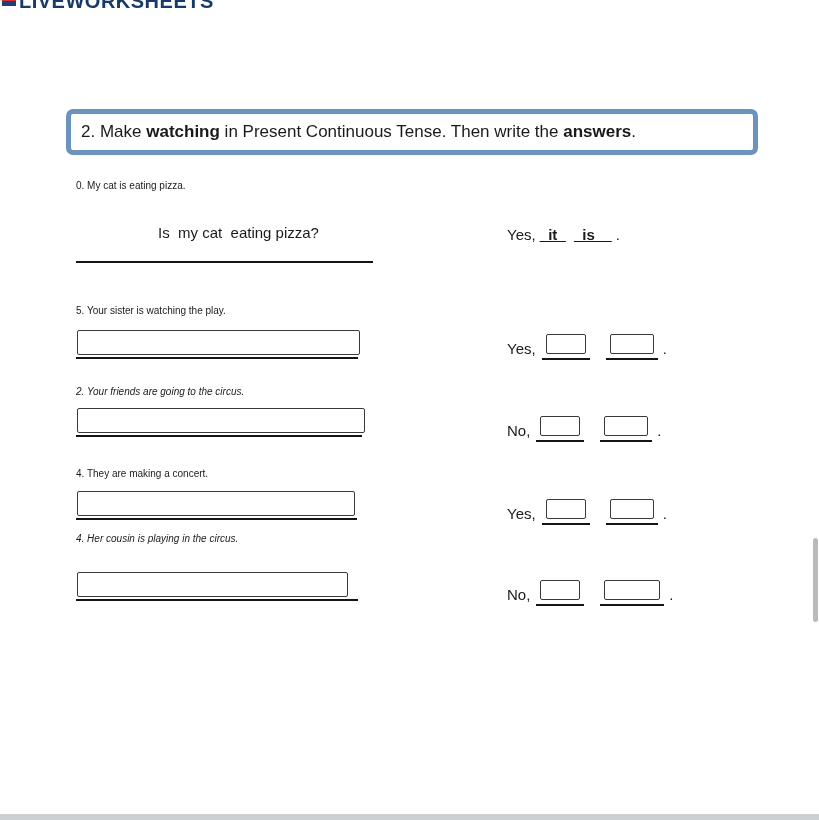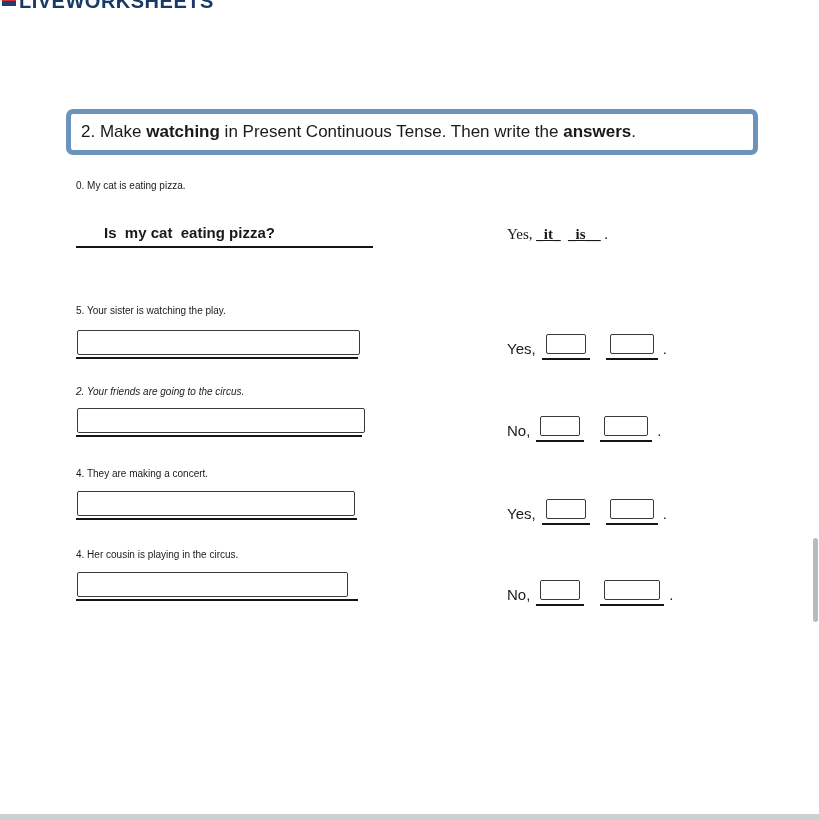--- a/index.html
+++ b/index.html
@@ -22,24 +22,24 @@
     border:5px solid #6b93bb;border-radius:7px;background:#fff;
     padding:8px 10px;font-size:17px;line-height:1.2;
   }
   .b{font-weight:bold;}
 
   .prompt{font-size:10px;}
 
   
   .example-line{
     left:76px;top:224px;width:297px;box-sizing:border-box;
-    border-bottom:2px solid #151515;padding:0 0 5px 28px;
-    font-size:15px;font-weight:bold;white-space:pre;
+    border-bottom:2px solid #151515;padding:0 0 20px 28px;
+    font-size:15px;font-weight:normal;white-space:pre;text-align:center;
   }
-  .example-right{left:507px;top:226px;font-size:15px;white-space:pre;font-family:Liberation Serif, serif;}
+  .example-right{left:507px;top:226px;font-size:15px;white-space:pre;}
   .fill{font-weight:bold;text-decoration:underline;}
 
   
   .main-input{
     box-sizing:border-box;height:25px;border:1px solid #3a3a3a;border-radius:2px;
     background:#fff;font:14px "Liberation Sans",sans-serif;padding:2px 6px;outline:none;
   }
   .underline{border-bottom:2px solid #151515;height:0;}
 
   
@@ -99,21 +99,21 @@
 <div class="abs prompt" style="left:76px;top:468px;">4. They are making a concert.</div>
 <input class="abs main-input" style="left: 77px; top: 491px; width: 278px;">
 <div class="abs underline" style="left:76px;top:518px;width:281px;"></div>
 <div class="abs right-group" id="rg3" style="left:507px;top:499px;">
   <span class="rg-prefix">Yes,</span>
   <span class="blank"><input class="small-input" style=""></span>
   <span class="blank"><input class="small-input wide" style=""></span>
   <span class="rg-suffix">.</span>
 </div>
 
-<div class="abs prompt" style="left:76px;top:549px;">4. Her cousin is playing in the circus.</div>
+<div class="abs prompt" style="left:76px;top:533px;font-style:italic;">4. Her cousin is playing in the circus.</div>
 <input class="abs main-input" style="left: 77px; top: 572px; width: 271px;">
 <div class="abs underline" style="left:76px;top:599px;width:282px;"></div>
 <div class="abs right-group" id="rg4" style="left:507px;top:580px;">
   <span class="rg-prefix">No,</span>
   <span class="blank"><input class="small-input" style=""></span>
   <span class="blank"><input class="small-input wide" style=""></span>
   <span class="rg-suffix">.</span>
 </div>
 
 <div class="abs scrollbar"></div>

